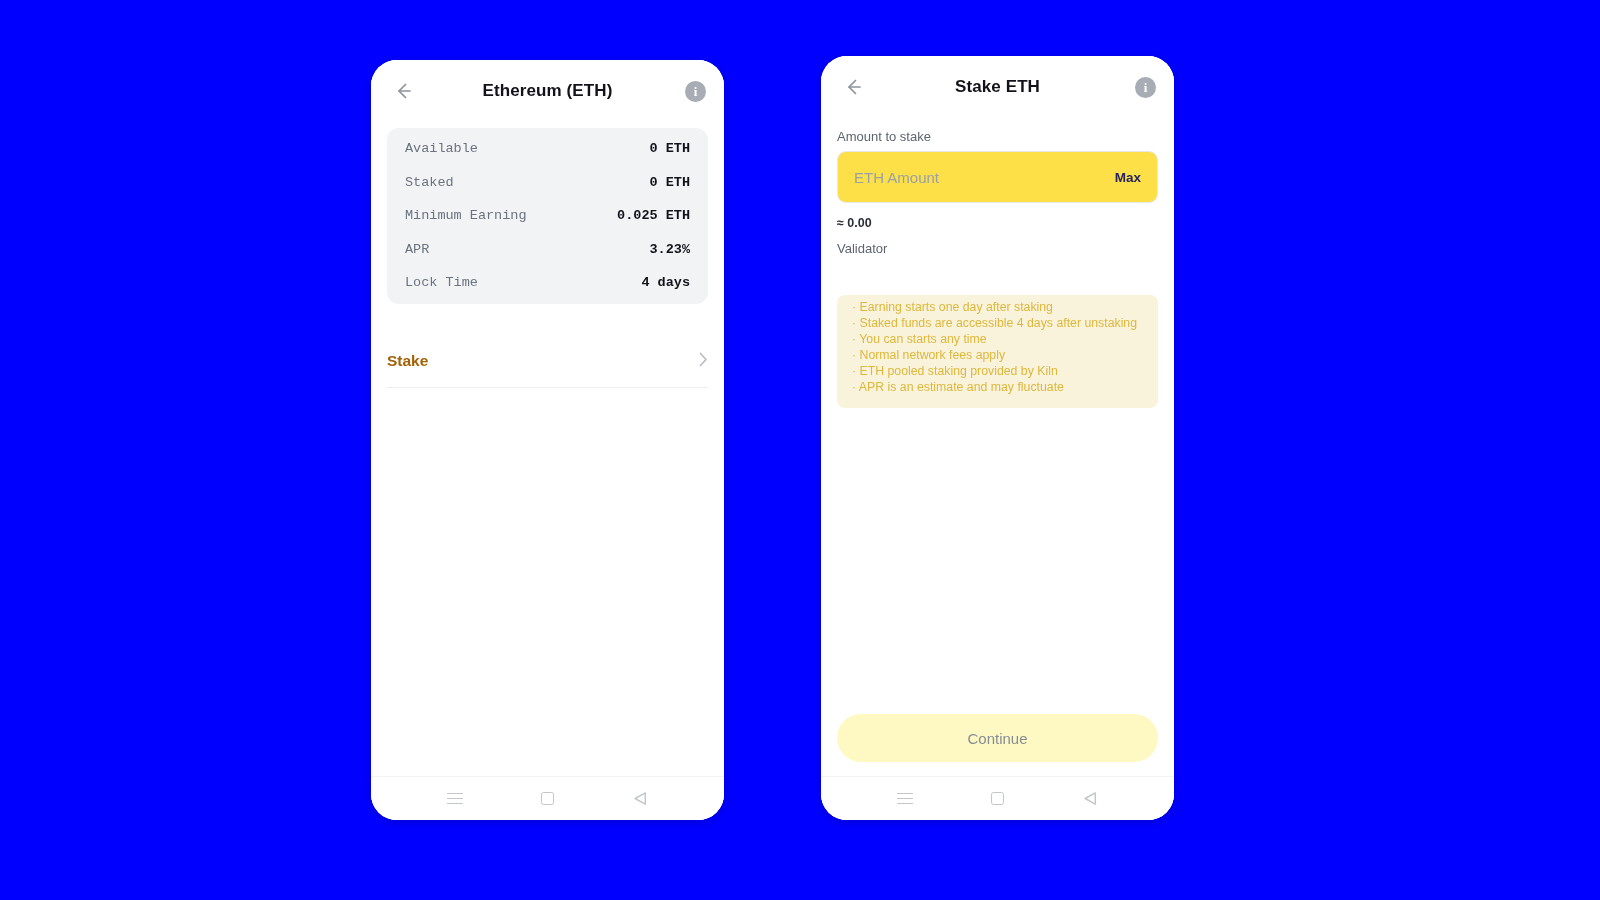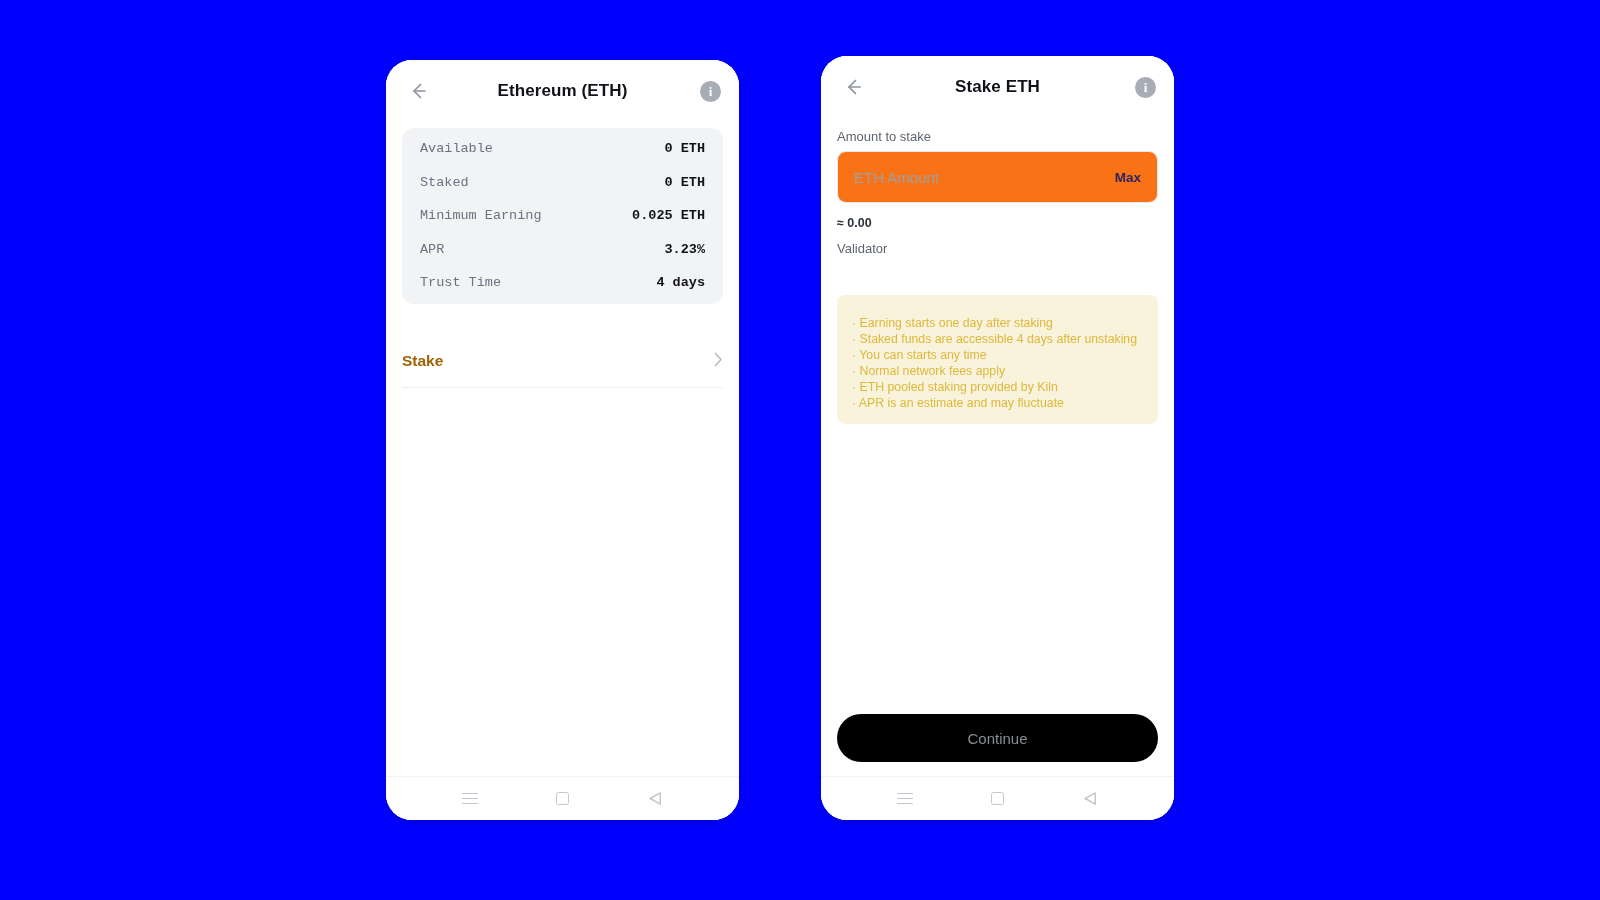--- a/index.html
+++ b/index.html
@@ -14,21 +14,21 @@
   
   .phone {
     position:absolute;
     background:#ffffff;
     border-radius:26px;
     box-shadow:0 2px 10px rgba(0,0,0,0.18);
     overflow:hidden;
     display:flex;
     flex-direction:column;
   }
-  #phone-left  { left:386px; top:60px;  width:353px; height:760px; }
+  #phone-left  { left:371px; top:60px;  width:353px; height:760px; }
   #phone-right { left:821px; top:56px;  width:353px; height:764px; }
 
   .screen {
     flex:1 1 auto;
     display:flex;
     flex-direction:column;
     background:#ffffff;
     min-height:0;
   }
 
@@ -114,21 +114,21 @@
     margin-top:11px;
     margin-bottom:7px;
   }
   .amount-box {
     height:52px;
     border:1px solid #e6e8ec;
     border-radius:9px;
     display:flex;
     align-items:center;
     padding:0 16px;
-    background:#f97316;
+    background:#fde047;
   }
   .amount-input {
     flex:1 1 auto;
     border:none; outline:none;
     font-family:"Liberation Sans", sans-serif;
     font-size:15px;
     color:#12131a;
     background:transparent;
   }
   .amount-input::placeholder { color:#9aa0a8; }
@@ -167,35 +167,35 @@
     color:#5d646e;
     white-space:nowrap;
   }
   .validator-apr b { color:#3b35c9; font-weight:bold; }
   .validator-chev { margin-left:14px; color:#b9bdc4; }
 
   .notice {
     background:#faf3dc;
     border-radius:8px;
     margin-top:32px;
-    padding:20px 15px 13px 15px;
+    padding:4px 15px 13px 15px;
   }
   .notice-line {
     font-size:12.3px;
     line-height:16px;
     color:#dcb83c;
   }
 
   .spacer { flex:1 1 auto; min-height:0; }
 
   .continue-btn {
     height:48px;
     flex:0 0 48px;
     border-radius:24px;
-    background:#000000;
+    background:#fef9c3;
     color:#878d95;
     font-size:15px;
     display:flex; align-items:center; justify-content:center;
     margin-bottom:14px;
     cursor:default;
     border:none;
     font-family:"Liberation Sans", sans-serif;
   }
 
   
@@ -260,21 +260,21 @@
           </div>
           <div class="info-row">
             <span class="info-label">Minimum Earning</span>
             <span class="info-value">0.025 ETH</span>
           </div>
           <div class="info-row">
             <span class="info-label">APR</span>
             <span class="info-value">3.23%</span>
           </div>
           <div class="info-row">
-            <span class="info-label">Trust Time</span>
+            <span class="info-label">Lock Time</span>
             <span class="info-value">4 days</span>
           </div>
         </div>
 
         <div class="stake-row">
           <span class="stake-label">Stake</span>
           <span class="chev">
             <svg width="9" height="15" viewBox="0 0 9 15" fill="none">
               <path d="M1.5 1.5 L7 7.5 L1.5 13.5" stroke="#b9bdc4" stroke-width="1.7" stroke-linecap="round" stroke-linejoin="round"></path>
             </svg>

